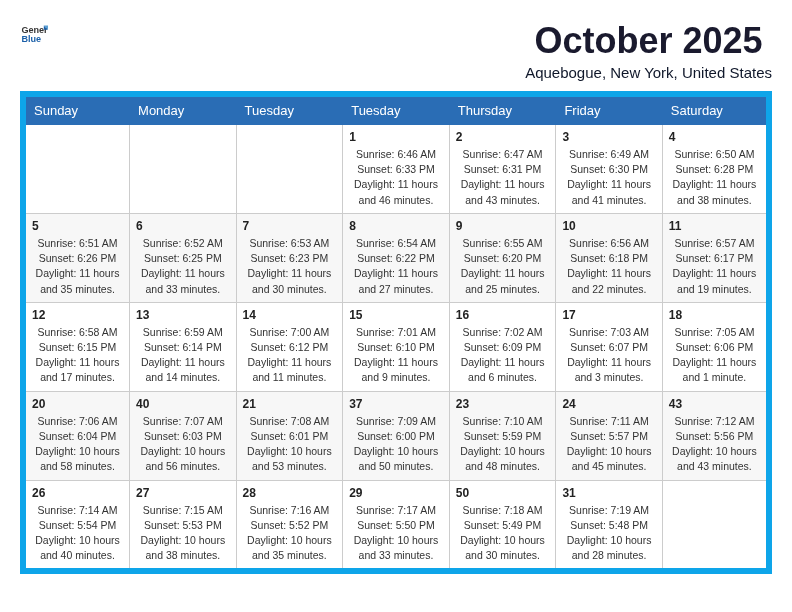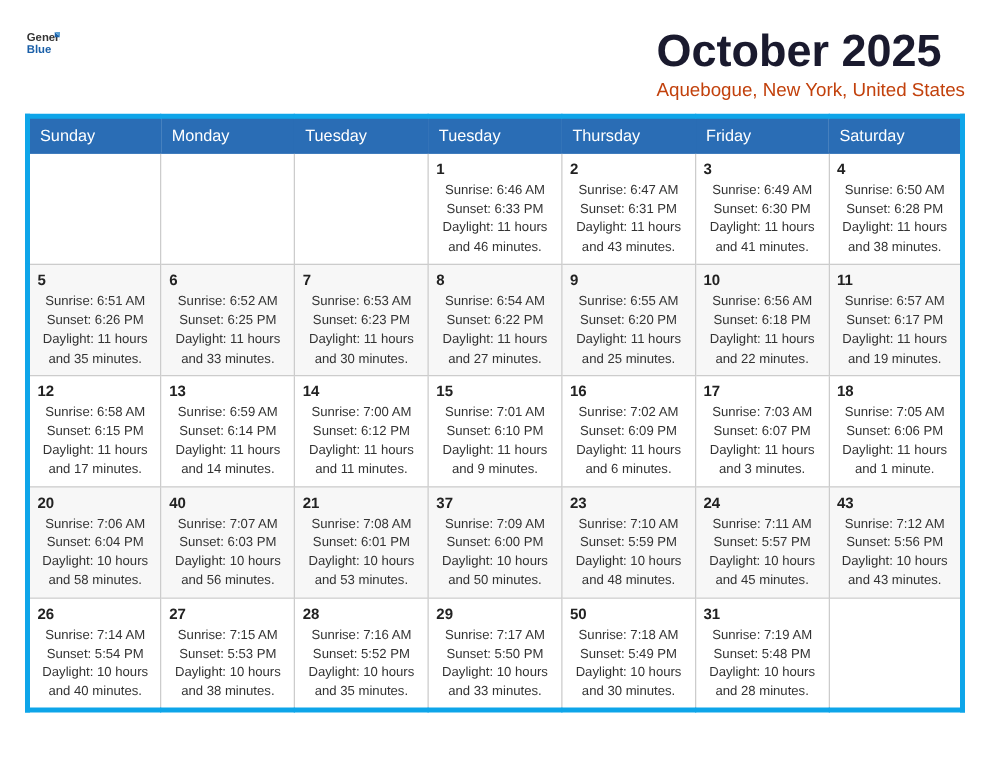--- a/index.html
+++ b/index.html
@@ -18,27 +18,27 @@
     }
     .logo {
       display: flex;
       align-items: center;
       gap: 4px;
     }
     .logo-icon {
       width: 28px;
       height: 28px;
     }
-    .title-block { text-align: left; }
+    .title-block { text-align: center; }
     .month-title { font-size: 36px; color: #1a1a2e; font-weight: bold; }
-    .location { font-size: 15px; color: #c2410c; margin-top: 2px; }
+    .location { font-size: 15px; color: #0f172a; margin-top: 2px; }
     .calendar {
       width: 100%;
       border-collapse: collapse;
-      border: 4px solid #0ea5e9;
+      border: 6px solid #0ea5e9;
     }
     .calendar th {
       background-color: #2a6db5;
       color: #fff;
       font-size: 13px;
       padding: 6px 8px;
       text-align: left;
       border: 1px solid #2a6db5;
       font-weight: normal;
     }

